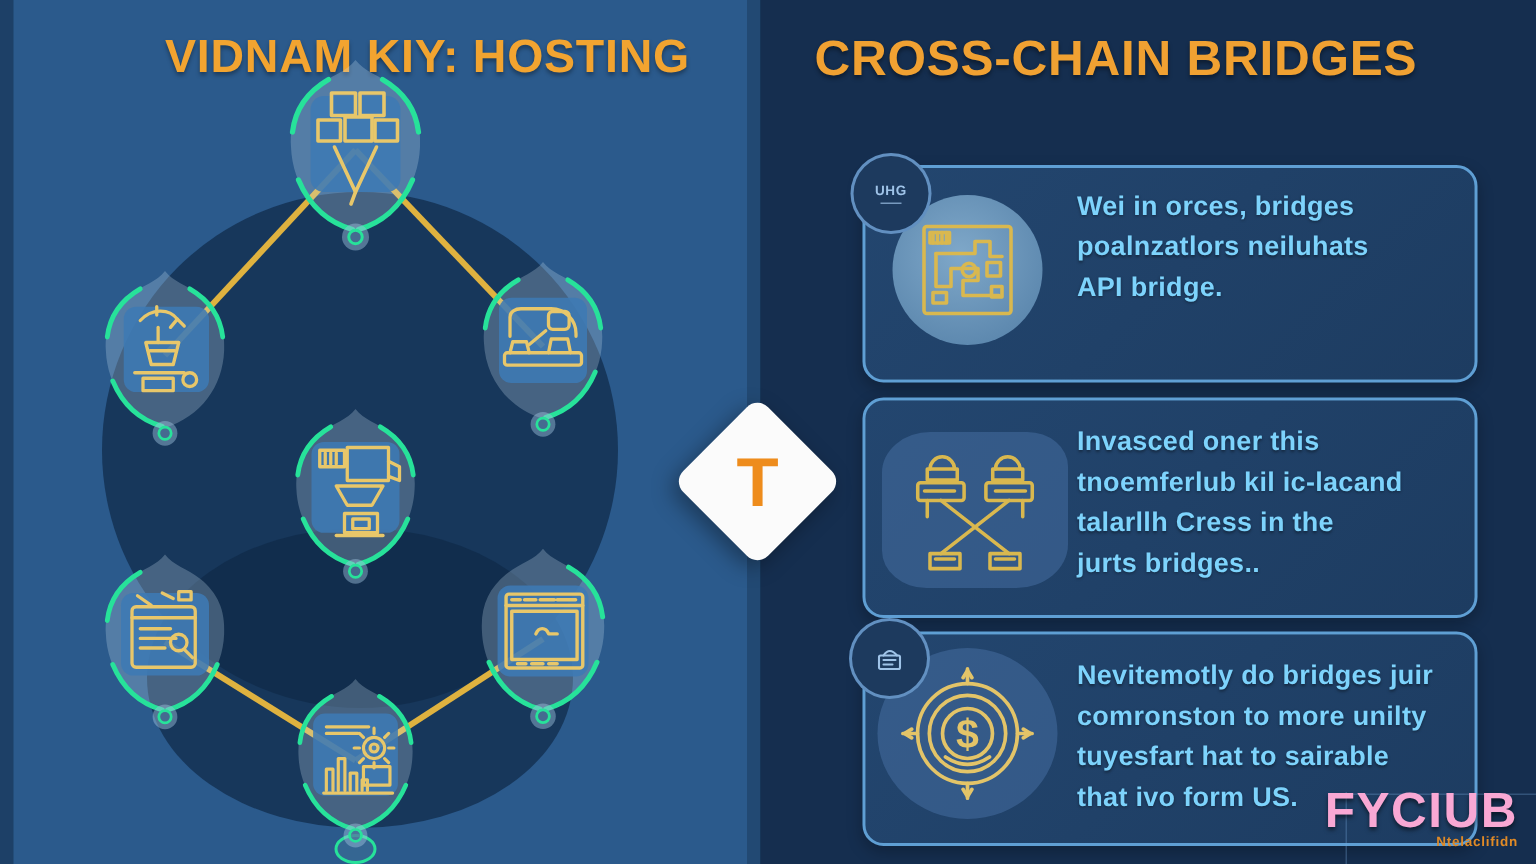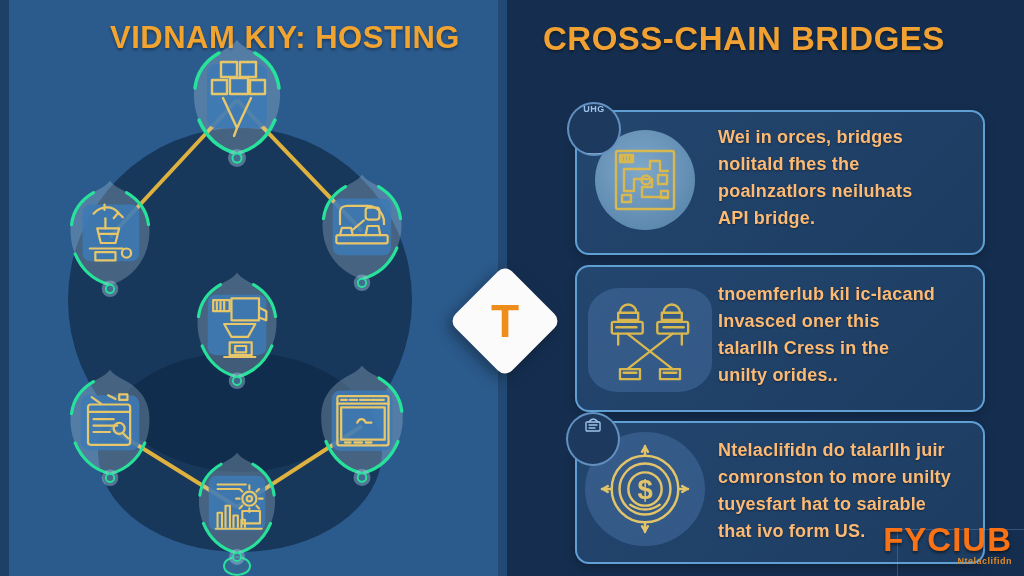--- a/index.html
+++ b/index.html
@@ -32,38 +32,38 @@
     letter-spacing:.5px;text-shadow:0 2px 3px rgba(0,0,0,.4);white-space:nowrap;
   }
   .card{
     position:absolute;left:68px;width:406px;border:2px solid #5f9fd4;border-radius:14px;
     background:linear-gradient(135deg,#23466f,#1d3c61);
     box-shadow:0 4px 10px rgba(0,0,0,.25);
   }
   .badge{
     position:absolute;width:50px;height:50px;border-radius:50%;
     border:2px solid rgba(110,160,210,.85);background:#1d3a5e;
-    display:flex;flex-direction:column;align-items:center;justify-content:space-between;
+    display:flex;flex-direction:column;align-items:center;justify-content:center;
     color:#9fc3e8;font-size:9px;font-weight:700;letter-spacing:.5px;z-index:3;
   }
   .badge .dash{width:14px;height:1px;background:rgba(159,195,232,.7);margin-top:3px;}
   .card-icon-circle{
     position:absolute;border-radius:50%;
     background:radial-gradient(circle at 45% 40%,#7fa8c9,#527ea6);
     display:flex;align-items:center;justify-content:center;z-index:2;
   }
   .card-icon-blob{
     position:absolute;background:rgba(70,110,160,.55);
     display:flex;align-items:center;justify-content:center;z-index:2;
   }
-  .card-text{position:absolute;color:#fdba74;font-size:18px;font-weight:700;letter-spacing:.2px;
+  .card-text{position:absolute;color:#7dd3fc;font-size:18px;font-weight:700;letter-spacing:.2px;
     text-shadow:0 1px 2px rgba(0,0,0,.4);}
   .card-text div{line-height:27px;white-space:nowrap;}
   .logo{position:absolute;right:12px;bottom:10px;text-align:right;z-index:5;}
-  .logo-text{color:#f97316;font-size:33px;font-weight:800;letter-spacing:1px;line-height:30px;
+  .logo-text{color:#f9a8d4;font-size:33px;font-weight:800;letter-spacing:1px;line-height:30px;
     text-shadow:0 2px 3px rgba(0,0,0,.5);margin-top:48px;}
   .logo-tagline{color:#e08a26;font-size:9px;font-weight:700;letter-spacing:.5px;margin-top:1px;}
   .corner-line-v{position:absolute;left:390px;top:528px;width:1px;height:48px;background:rgba(120,170,220,.3);}
   .corner-line-h{position:absolute;left:390px;top:529px;width:127px;height:1px;background:rgba(120,170,220,.3);}
   
   .diamond{
     position:absolute;left:465px;top:281px;width:80px;height:80px;background:#fbfbfb;
     transform:rotate(45deg);border-radius:10px;z-index:10;
     box-shadow:0 6px 14px rgba(0,0,0,.35);
     display:flex;align-items:center;justify-content:center;
@@ -251,21 +251,20 @@
         <path d="M14 24 v22 h10 v-12 h18 v8 h-10 v10 h24"></path>
         <rect x="48" y="30" width="9" height="9"></rect>
         <rect x="51" y="46" width="7" height="7"></rect>
         <rect x="12" y="50" width="9" height="7"></rect>
         <circle cx="36" cy="35" r="4.5"></circle>
       </g>
     </svg>
   </div>
   <div class="card-text" style="left:211px;top:124px">
     <div>Wei in orces, bridges</div>
-    <div>nolitald fhes the</div>
     <div>poalnzatlors neiluhats</div>
     <div>API bridge.</div>
   </div>
 
   <div class="card" style="top:265px;height:143px"></div>
   <div class="card-icon-blob" style="left:81px;top:288px;width:124px;height:104px;border-radius:26% 22% 28% 24%">
     <svg width="100" height="90" viewBox="0 0 110 96">
       <g fill="none" stroke="#d9b84f" stroke-width="2.6" stroke-linejoin="round" stroke-linecap="round">
         <path d="M22 18 a9 9 0 0 1 18 0"></path>
         <rect x="20" y="18" width="22" height="8"></rect>
@@ -278,24 +277,24 @@
         <path d="M30 41 L80 80"></path>
         <path d="M80 41 L30 80"></path>
         <rect x="22" y="80" width="22" height="11"></rect>
         <rect x="66" y="80" width="22" height="11"></rect>
         <path d="M26 84 h14 M70 84 h14"></path>
         <path d="M20 41 v12 M90 41 v12"></path>
       </g>
     </svg>
   </div>
   <div class="card-text" style="left:211px;top:281px">
+    <div>Invasced oner this</div>
     <div>tnoemferlub kil ic-lacand</div>
-    <div>Invasced oner this</div>
     <div>talarllh Cress in the</div>
-    <div>unilty orides..</div>
+    <div>jurts bridges..</div>
   </div>
 
   <div class="card" style="top:421px;height:139px"></div>
   <div class="badge" style="left:59px;top:412px">
     <svg width="22" height="20" viewBox="0 0 22 20">
       <g fill="none" stroke="#9fc3e8" stroke-width="1.4" stroke-linecap="round">
         <rect x="4" y="8" width="14" height="9" rx="1"></rect>
         <path d="M7 8 q4 -6 9 0"></path>
         <path d="M7 11 h8 M7 14 h6"></path>
       </g>
@@ -308,21 +307,21 @@
         <circle cx="48" cy="48" r="26"></circle>
         <circle cx="48" cy="48" r="17"></circle>
         <path d="M48 4 v10 M48 82 v10 M4 48 h10 M82 48 h10"></path>
         <path d="M45 10 l3 -5 l3 5 M45 86 l3 5 l3 -5 M10 45 l-5 3 l5 3 M86 45 l5 3 l-5 3"></path>
         <path d="M33 64 q15 10 30 0"></path>
       </g>
       <text x="48" y="58" text-anchor="middle" font-size="28" font-weight="bold" fill="#e3c468">$</text>
     </svg>
   </div>
   <div class="card-text" style="left:211px;top:437px">
-    <div>Ntelaclifidn do talarllh juir</div>
+    <div>Nevitemotly do bridges juir</div>
     <div>comronston to more unilty</div>
     <div>tuyesfart hat to sairable</div>
     <div>that ivo form US.</div>
   </div>
 
   <div class="corner-line-v"></div>
   <div class="corner-line-h"></div>
 
   <div class="logo">
     <div class="logo-text">FYCIUB</div>

